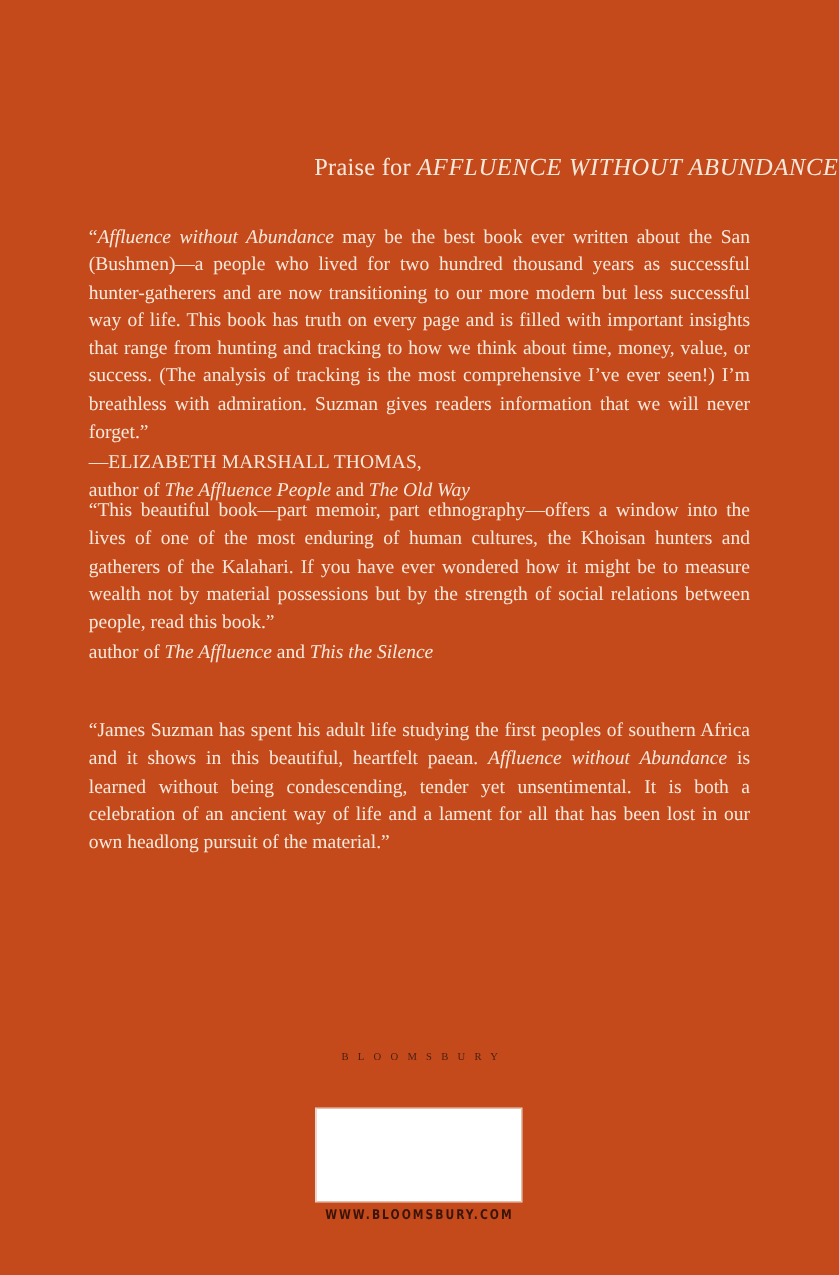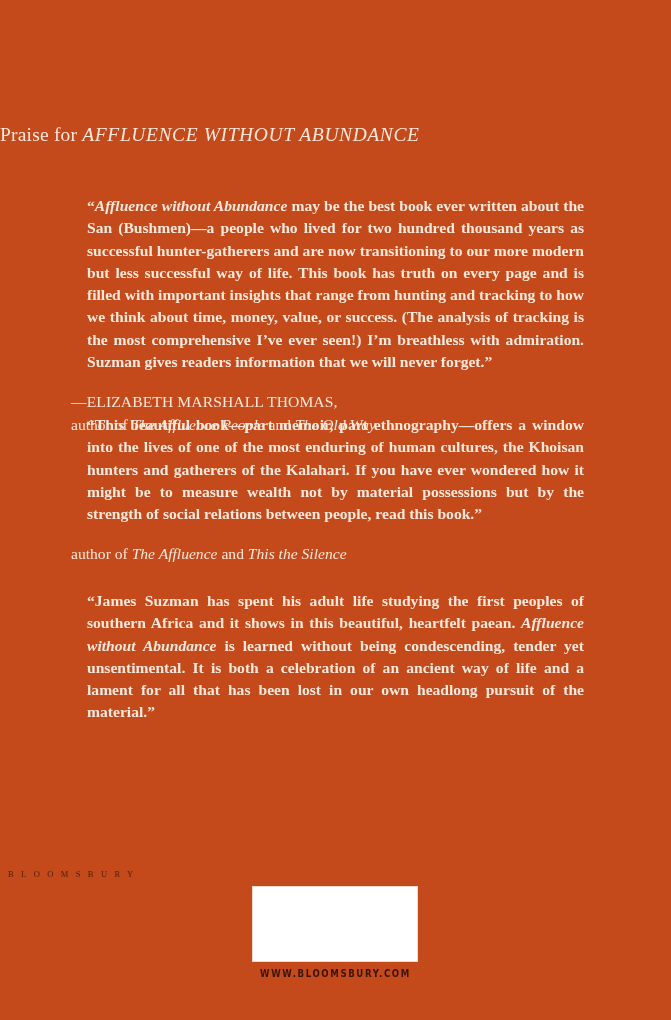--- a/index.html
+++ b/index.html
@@ -6,39 +6,39 @@
     body {
       width: 671px; height: 1020px; overflow: hidden;
       background: #c44a1c;
       color: #f6e9dc;
       font-family: "Liberation Serif", "DejaVu Serif", serif;
       position: relative;
     }
     .page { position: absolute; inset: 0; }
     .heading {
       position: absolute; top: 124px; left: 0; width: 671px;
-      text-align: left; font-size: 19.5px; letter-spacing: 0.2px;
+      text-align: right; font-size: 19.5px; letter-spacing: 0.2px;
     }
     .heading em { font-style: italic; letter-spacing: 0.6px; }
     .quote {
       position: absolute; left: 71px; width: 529px;
       font-size: 15.6px; line-height: 22.3px;
       text-align: justify; text-align-last: left;
     }
-    .quote p { margin: 16px; font-weight: bold; }
-    .attrib { text-align: right; margin-top: 18px; }
+    .quote p { margin: 0; }
+    .attrib { text-align: right; margin-top: 2px; }
     .attrib .name { display: block; letter-spacing: 0.1px; }
     .attrib .cred { display: block; }
     em { font-style: italic; }
     .q1 { top: 179px; }
     .q2 { top: 398px; }
     .q3 { top: 574px; }
     .publisher {
-      position: absolute; top: 869px; left: 0; width: 671px;
-      font-size: 8.5px; letter-spacing: 7.4px;
+      position: absolute; top: 840px; left: 0; width: 671px;
+      text-align: center; font-size: 8.5px; letter-spacing: 7.4px;
       color: #4a1e10; padding-left: 8px; box-sizing: border-box;
     }
     .barcode-box {
       position: absolute; left: 253px; top: 887px;
       width: 164px; height: 74px; background: #ffffff;
       outline: 1px solid #e9d9cc;
     }
     .website {
       position: absolute; top: 968px; left: 0; width: 671px;
       text-align: center; font-family: "DejaVu Sans", sans-serif;

